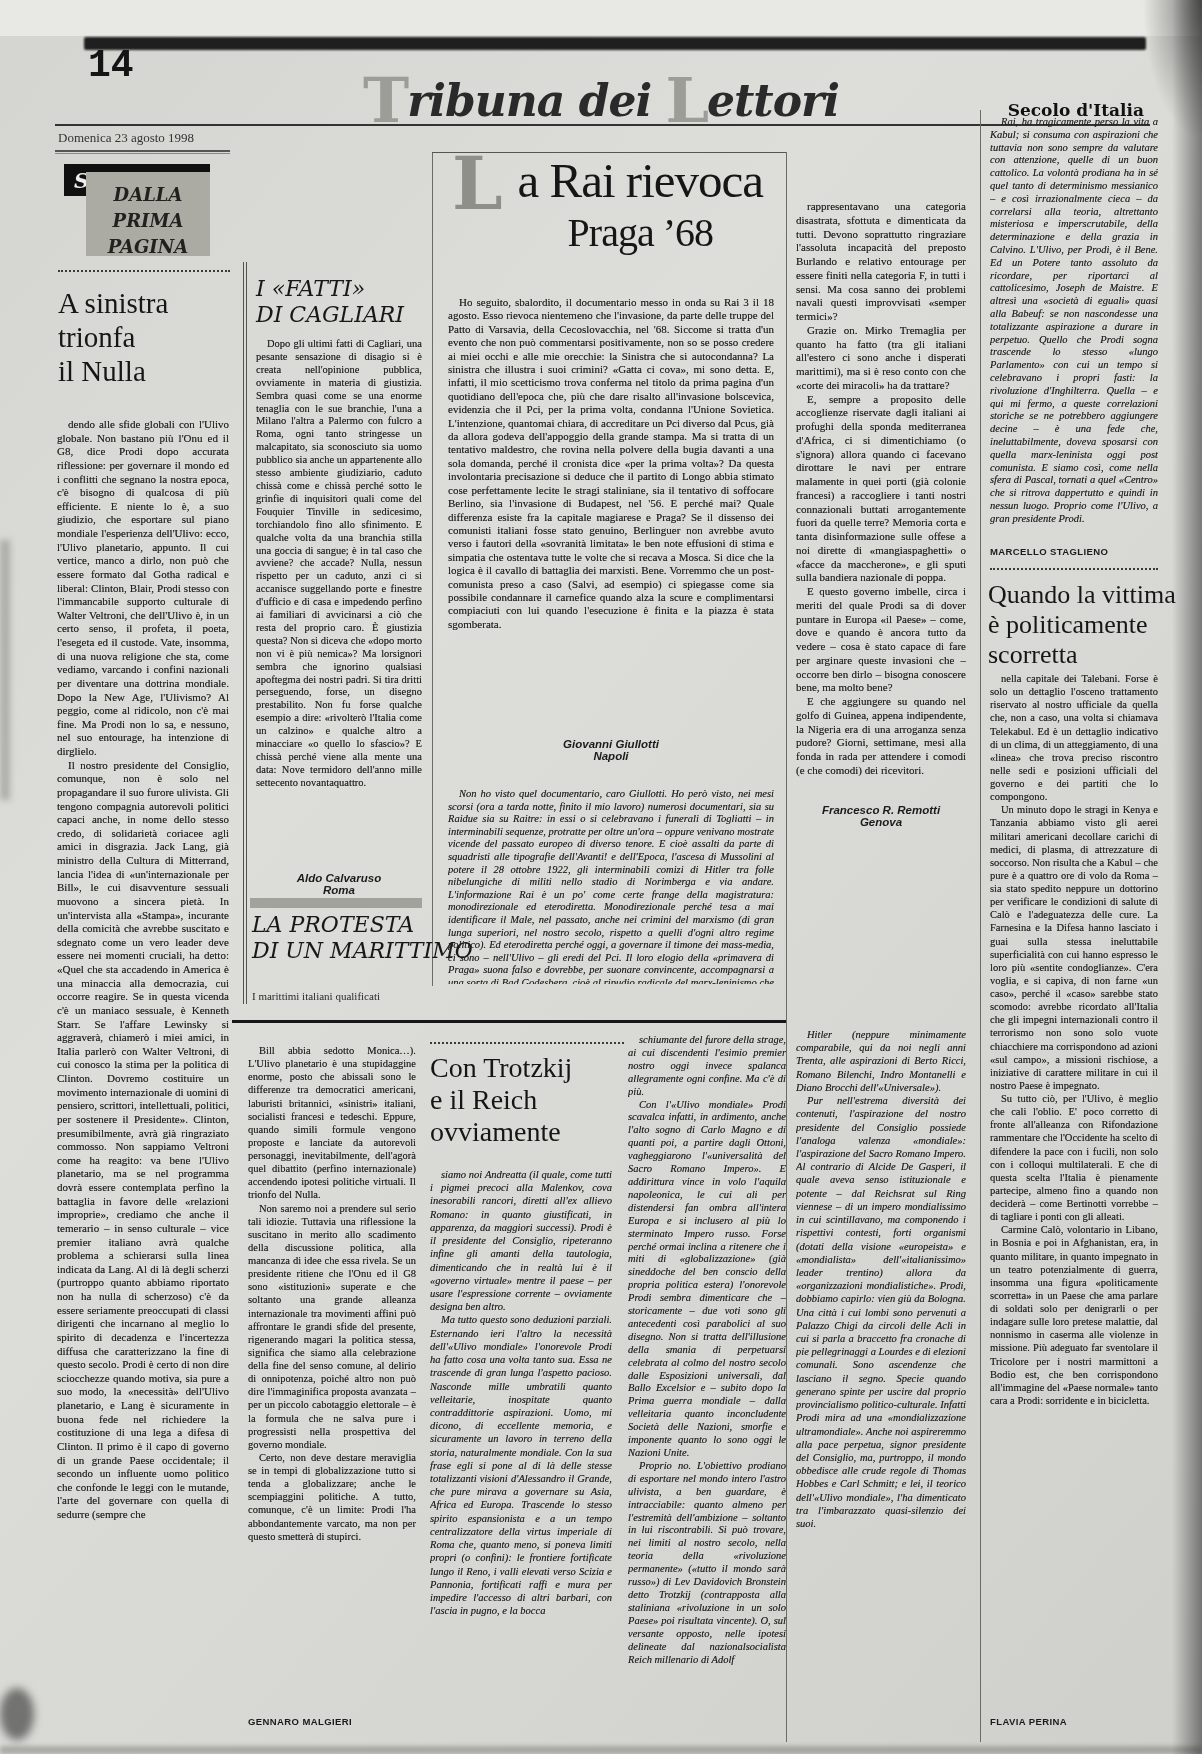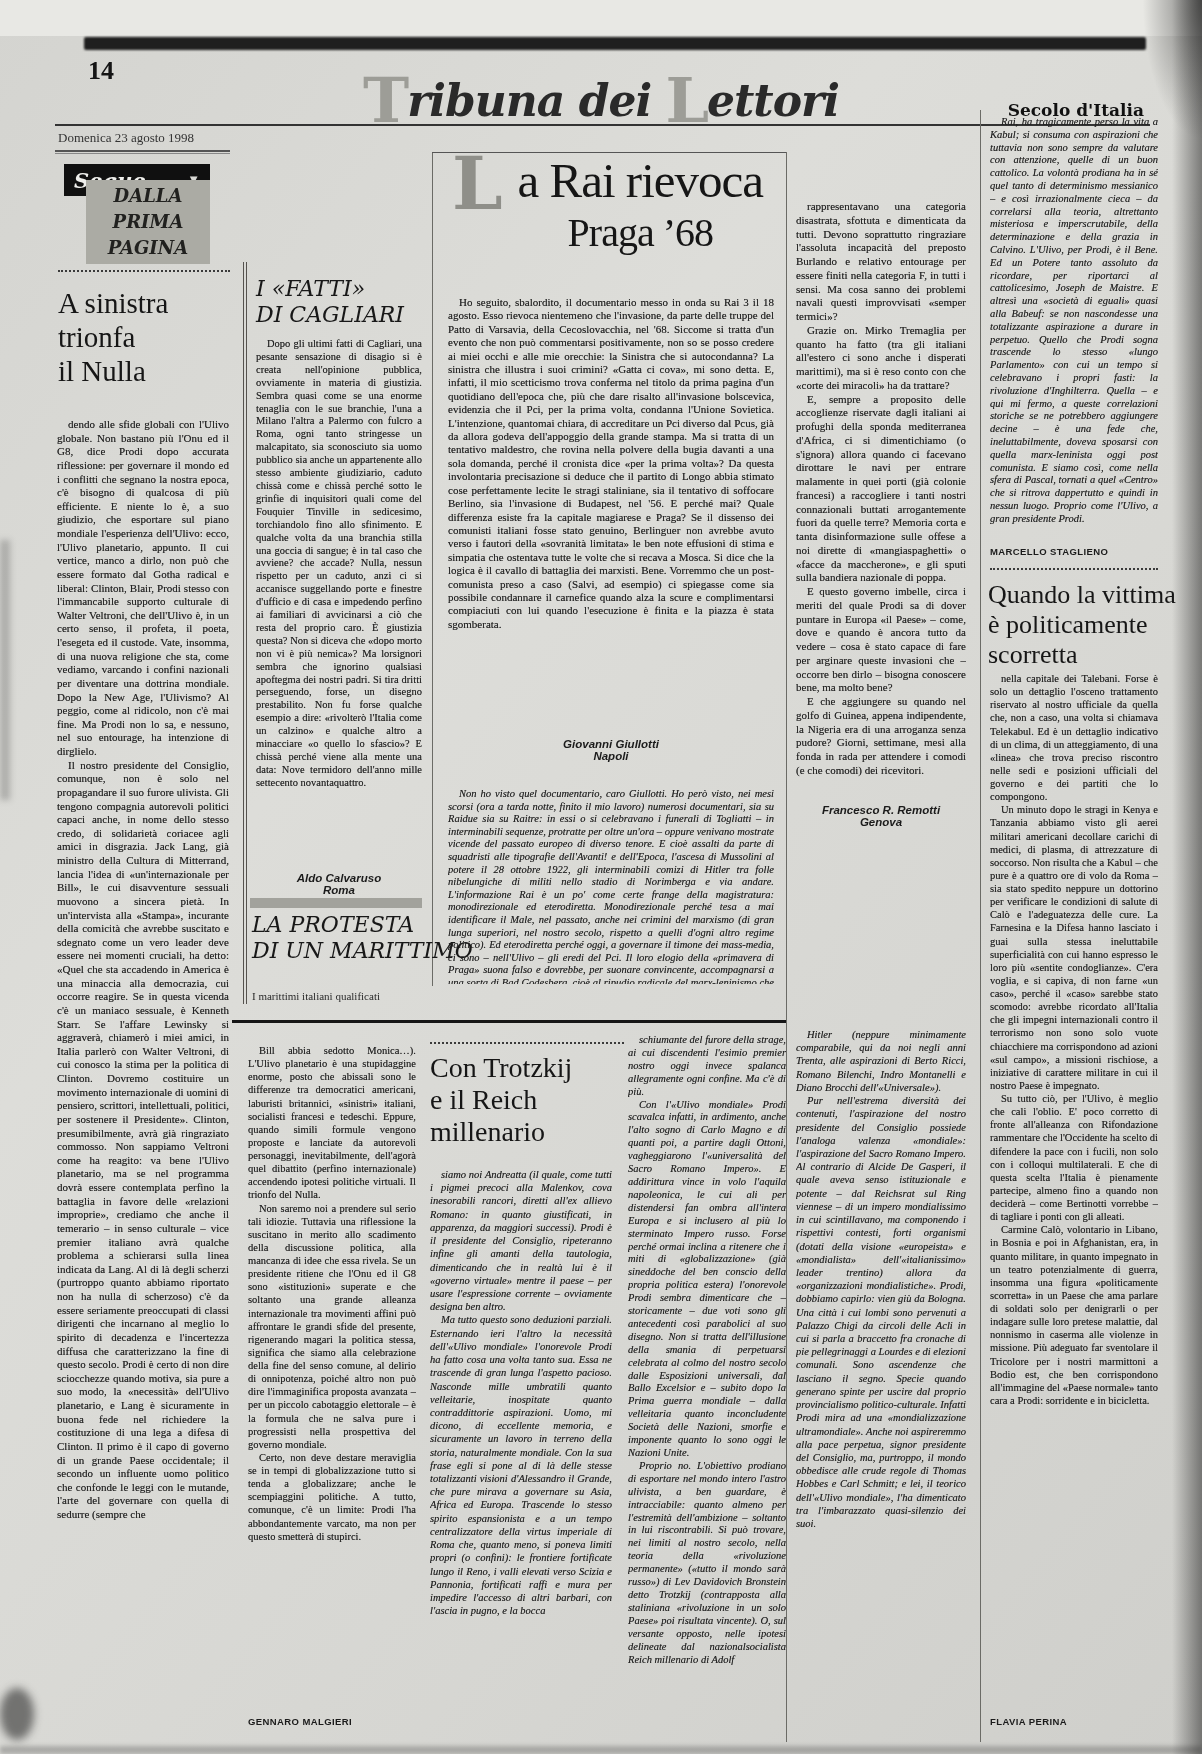--- a/index.html
+++ b/index.html
@@ -12,21 +12,21 @@
   
   .scan-top-strip { position:absolute; left:0; top:0; width:100%; height:36px; background:#e8e8e4; }
   .scan-bar { position:absolute; left:84px; top:37px; width:1062px; height:13px; background:#1f1f1f; filter:blur(1.2px); border-radius:2px; }
   .scan-right { position:absolute; right:0; top:0; width:30px; height:100%; background:linear-gradient(to right, rgba(0,0,0,0), rgba(25,25,25,.5)); }
   .scan-corner-tr { position:absolute; right:0; top:0; width:60px; height:140px; background:radial-gradient(ellipse at top right, rgba(20,20,20,.55), rgba(0,0,0,0) 70%); }
   .scan-blob-bl { position:absolute; left:0; top:1688px; width:34px; height:52px; background:rgba(30,30,30,.55); filter:blur(4px); border-radius:50%; }
   .scan-smudge-l { position:absolute; left:0; top:540px; width:10px; height:260px; background:rgba(40,40,40,.25); filter:blur(3px); }
   .scan-bottom { position:absolute; left:0; bottom:0; width:100%; height:8px; background:rgba(30,30,30,.25); filter:blur(2px); }
 
   
-  .page-number { position:absolute; left:88px; top:56px; font-family:Liberation Serif, serif; font-weight:bold; font-size:26px; color:#151515; }
+  .page-number { position:absolute; left:88px; top:44px; font-family:Liberation Mono, monospace; font-weight:bold; font-size:38px; color:#151515; }
   .masthead { position:absolute; left:0; top:64px; width:100%; text-align:center; white-space:nowrap; }
   .masthead .big-initial { font-family:"DejaVu Serif",serif; font-weight:bold; font-style:normal; font-size:62px; color:#9d9d97; letter-spacing:-2px; vertical-align:-6px; }
   .masthead .word { font-family:"DejaVu Serif",serif; font-style:italic; font-weight:bold; font-size:44px; color:#2a2a2a; letter-spacing:-1px; }
   .masthead-rule { position:absolute; left:55px; top:124px; width:1095px; height:2px; background:#333; }
   .publication { position:absolute; right:58px; top:100px; font-family:"DejaVu Serif",serif; font-weight:bold; font-size:17px; color:#111; }
   .dateline { position:absolute; left:58px; top:130px; font-size:13px; color:#333; }
   .date-rule { position:absolute; left:55px; top:150px; width:175px; height:4px; border-top:2px solid #555; border-bottom:1px solid #888; }
 
   
   .btxt { text-align:justify; color:#242424; text-shadow:0 0 .5px rgba(20,20,20,.55); }
@@ -40,22 +40,22 @@
   .hr-thick { position:absolute; height:3px; background:#161616; }
   .hr-thin  { position:absolute; height:1px; background:#555; }
   .dotted-rule { border-top:2px dotted #3a3a3a; }
   .gray-bar { position:absolute; background:#a2a29c; }
 
   
   .segue-box { position:absolute; left:64px; top:164px; width:146px; height:32px; background:#101010; color:#efefec;
     display:flex; align-items:center; justify-content:space-between; padding:0 10px; }
   .segue-label { font-family:"DejaVu Serif",serif; font-style:italic; font-weight:bold; font-size:21px; }
   .segue-arrow { font-size:13px; color:#d9d9d5; }
-  .kicker-box { position:absolute; left:86px; top:180px; width:124px; height:84px; background:#ababa4; color:#21211f;
-    font-family:"DejaVu Serif",serif; font-style:italic; font-weight:bold; font-size:18px; line-height:1.45; text-align:center; padding-top:3px; }
+  .kicker-box { position:absolute; left:86px; top:172px; width:124px; height:84px; background:#ababa4; color:#21211f;
+    font-family:"DejaVu Serif",serif; font-style:italic; font-weight:bold; font-size:18px; line-height:1.45; text-align:center; padding-top:10px; }
   .kicker-dots { position:absolute; left:58px; top:270px; width:172px; }
 
   
   .hl-roman { font-family:"Liberation Serif",serif; font-weight:normal; color:#161616; }
   .hl-italic-caps { font-family:"DejaVu Serif",serif; font-style:italic; font-weight:normal; color:#181818; }
 
   .hl-sinistra { position:absolute; left:58px; top:286px; font-size:29px; line-height:1.18; }
   .col1 { left:57px; top:418px; width:172px; height:1305px; font-size:11px; line-height:1.24; }
 
   .cagliari-head { position:absolute; left:256px; top:276px; font-size:22px; line-height:1.2; }
@@ -195,21 +195,21 @@
     <p>Bill abbia sedotto Monica…). L'Ulivo planetario è una stupidaggine enorme, posto che abissali sono le differenze tra democratici americani, laburisti britannici, «sinistri» italiani, socialisti francesi e tedeschi. Eppure, quando simili formule vengono proposte e lanciate da autorevoli personaggi, inevitabilmente, dell'agorà quel dibattito (perfino internazionale) accendendo ipotesi politiche virtuali. Il trionfo del Nulla.</p>
     <p>Non saremo noi a prendere sul serio tali idiozie. Tuttavia una riflessione la suscitano in merito allo scadimento della discussione politica, alla mancanza di idee che essa rivela. Se un presidente ritiene che l'Onu ed il G8 sono «istituzioni» superate e che soltanto una grande alleanza internazionale tra movimenti affini può affrontare le grandi sfide del presente, rigenerando magari la politica stessa, significa che siamo alla celebrazione della fine del senso comune, al delirio di onnipotenza, poiché altro non può dire l'immaginifica proposta avanzata – per un piccolo cabotaggio elettorale – è la formula che ne salva pure i progressisti nella prospettiva del governo mondiale.</p>
     <p>Certo, non deve destare meraviglia se in tempi di globalizzazione tutto si tenda a globalizzare; anche le scempiaggini politiche. A tutto, comunque, c'è un limite: Prodi l'ha abbondantemente varcato, ma non per questo smetterà di stupirci.</p>
   </div>
   <div class="byline-caps byline-malgieri">GENNARO MALGIERI</div>
 
   <div class="trotzkij-dots dotted-rule"></div>
   <div class="hl-roman trotzkij-head">
     <div>Con Trotzkij</div>
     <div>e il Reich</div>
-    <div>millenario</div>
+    <div>ovviamente</div>
   </div>
   <div class="col colB btxt ital">
     <p>siamo noi Andreatta (il quale, come tutti i pigmei precoci alla Malenkov, cova inesorabili rancori, diretti all'ex allievo Romano: in quanto giustificati, in apparenza, da maggiori successi). Prodi è il presidente del Consiglio, ripeteranno infine gli amanti della tautologia, dimenticando che in realtà lui è il «governo virtuale» mentre il paese – per usare l'espressione corrente – ovviamente designa ben altro.</p>
     <p>Ma tutto questo sono deduzioni parziali. Esternando ieri l'altro la necessità dell'«Ulivo mondiale» l'onorevole Prodi ha fatto cosa una volta tanto sua. Essa ne trascende di gran lunga l'aspetto pacioso. Nasconde mille umbratili quanto velleitarie, inospitate quanto contraddittorie aspirazioni. Uomo, mi dicono, di eccellente memoria, e sicuramente un lavoro in terreno della storia, naturalmente mondiale. Con la sua frase egli si pone al di là delle stesse totalizzanti visioni d'Alessandro il Grande, che pure mirava a governare su Asia, Africa ed Europa. Trascende lo stesso spirito espansionista e a un tempo centralizzatore della virtus imperiale di Roma che, quanto meno, si poneva limiti propri (o confini): le frontiere fortificate lungo il Reno, i valli elevati verso Scizia e Pannonia, fortificati raffi e mura per impedire l'accesso di altri barbari, con l'ascia in pugno, e la bocca</p>
   </div>
   <div class="col colC btxt ital">
     <p>schiumante del furore della strage, ai cui discendenti l'esimio premier nostro oggi invece spalanca allegramente ogni confine. Ma c'è di più.</p>
     <p>Con l'«Ulivo mondiale» Prodi scavalca infatti, in ardimento, anche l'alto sogno di Carlo Magno e di quanti poi, a partire dagli Ottoni, vagheggiarono l'«universalità del Sacro Romano Impero». E addirittura vince in volo l'aquila napoleonica, le cui ali per distendersi fan ombra all'intera Europa e si inclusero al più lo sterminato Impero russo. Forse perché ormai inclina a ritenere che i miti di «globalizzazione» (già sineddoche del ben conscio della propria politica estera) l'onorevole Prodi sembra dimenticare che – storicamente – due voti sono gli antecedenti così parabolici al suo disegno. Non si tratta dell'illusione della smania di perpetuarsi celebrata al colmo del nostro secolo dalle Esposizioni universali, dal Ballo Excelsior e – subito dopo la Prima guerra mondiale – dalla velleitaria quanto inconcludente Società delle Nazioni, smorfie e imponente quanto lo sono oggi le Nazioni Unite.</p>
     <p>Proprio no. L'obiettivo prodiano di esportare nel mondo intero l'astro ulivista, a ben guardare, è intracciabile: quanto almeno per l'estremità dell'ambizione – soltanto in lui riscontrabili. Si può trovare, nei limiti al nostro secolo, nella teoria della «rivoluzione permanente» («tutto il mondo sarà russo») di Lev Davidovich Bronstein detto Trotzkij (contrapposta alla staliniana «rivoluzione in un solo Paese» poi risultata vincente). O, sul versante opposto, nelle ipotesi delineate dal nazionalsocialista Reich millenario di Adolf</p>
   </div>

